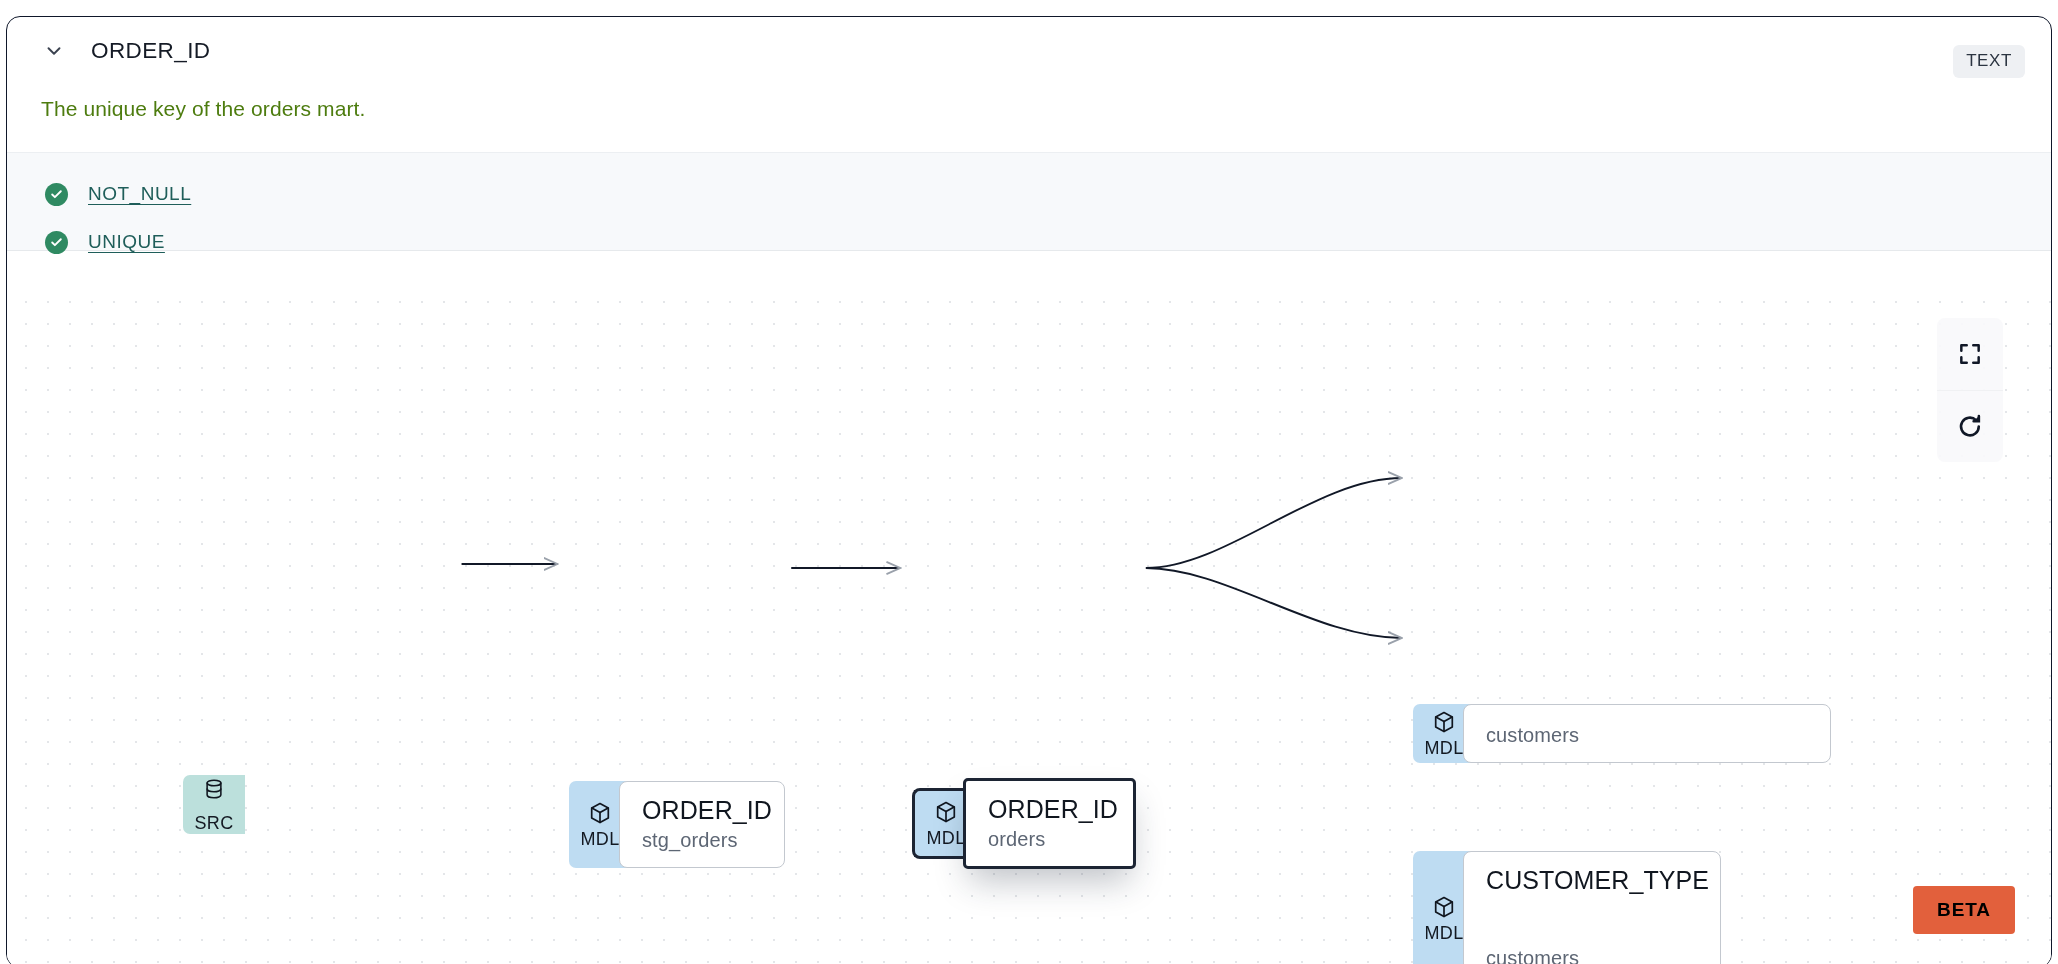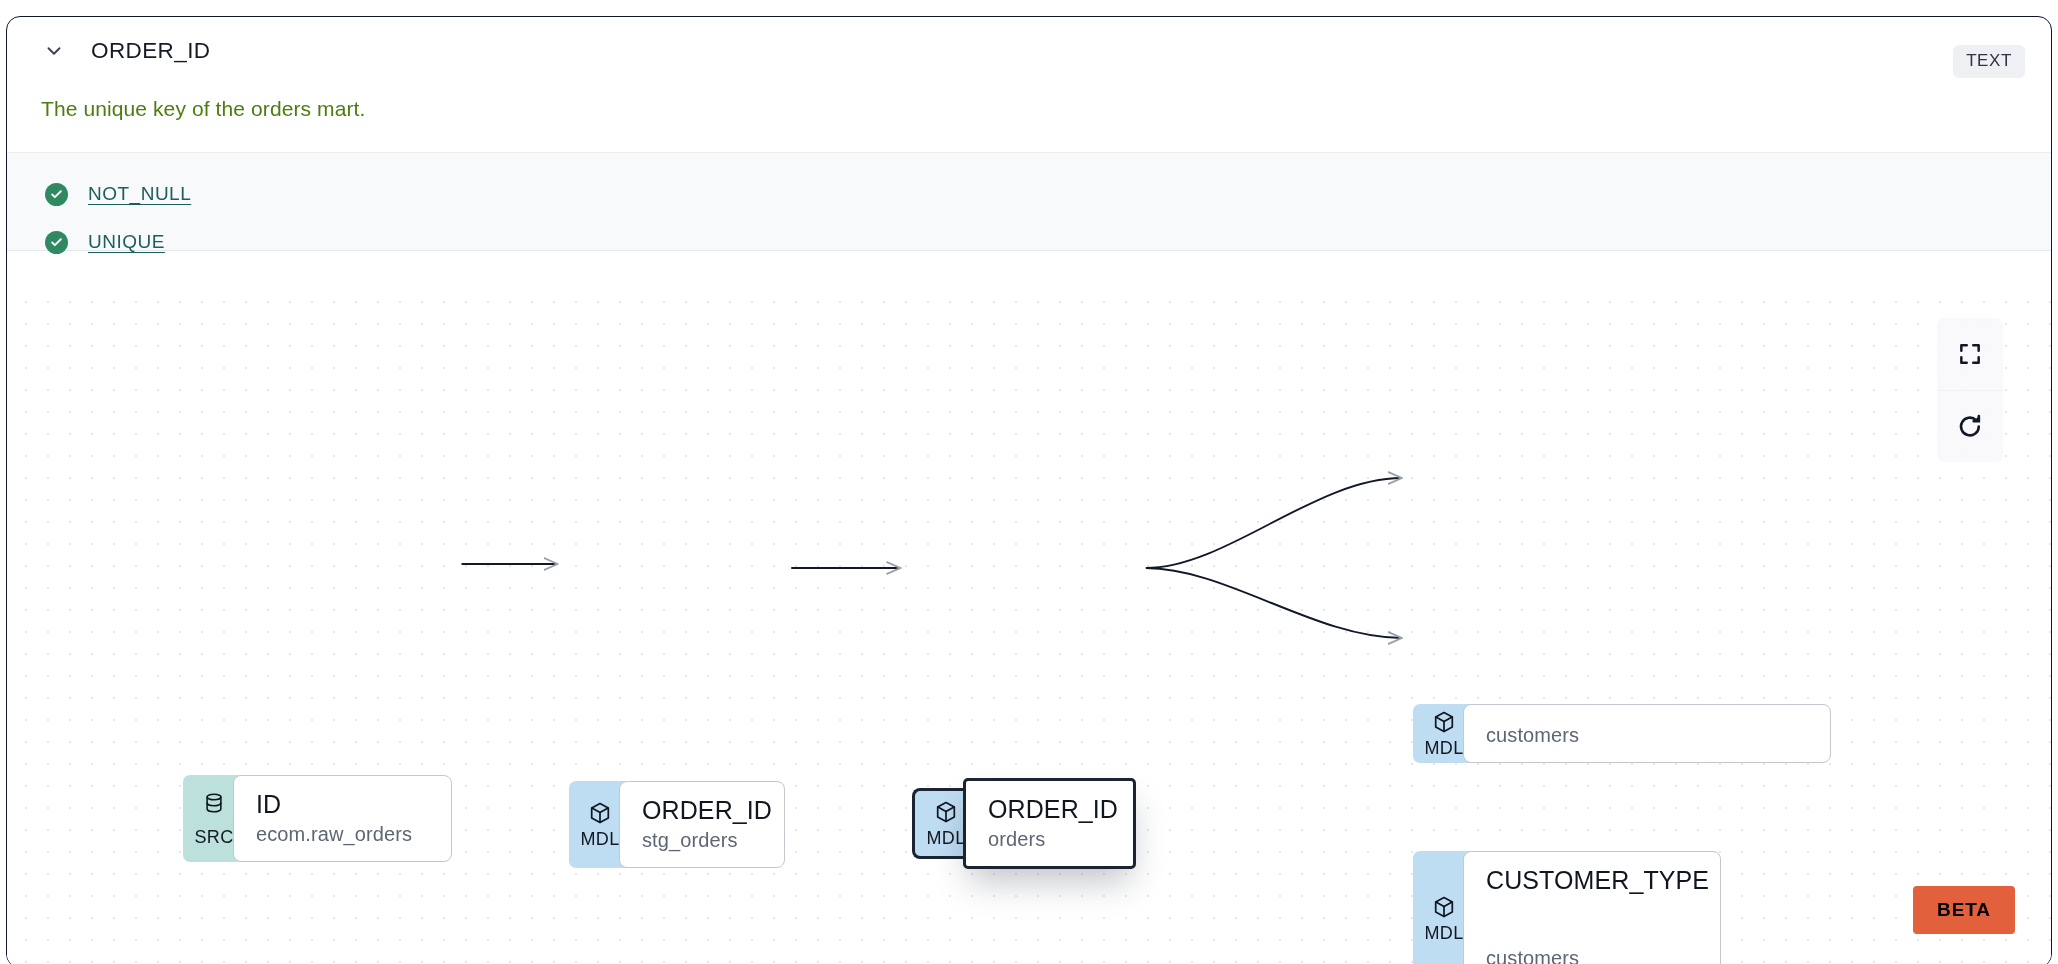--- a/index.html
+++ b/index.html
@@ -307,24 +307,20 @@
     <div class="node" id="node-src">
       <div class="badge src">
         <span class="badge-ico">
           <svg width="22" height="24" viewBox="0 0 24 24" fill="none" stroke="#10161f" stroke-width="1.7" stroke-linecap="round" stroke-linejoin="round">
             <ellipse cx="12" cy="5.5" rx="7.5" ry="3"></ellipse>
             <path d="M4.5 5.5 v13 a7.5 3 0 0 0 15 0 v-13"></path>
             <path d="M4.5 12 a7.5 3 0 0 0 15 0"></path>
           </svg>
         </span>
         <span class="badge-txt">SRC</span>
-      </div>
-      <div class="body">
-        <div class="n-name">ID</div>
-        <div class="n-sub">ecom.raw_orders</div>
       </div>
     </div>
 
     <div class="node" id="node-stg">
       <div class="badge mdl">
         <span class="badge-ico">
           <svg width="24" height="24" viewBox="0 0 24 24" fill="none" stroke="#10161f" stroke-width="1.7" stroke-linecap="round" stroke-linejoin="round">
             <path d="M12 2.6 L20.3 7 v10 L12 21.4 L3.7 17 V7 Z"></path>
             <path d="M3.9 7.1 L12 11.6 L20.1 7.1"></path>
             <path d="M12 11.6 V21.3"></path>

